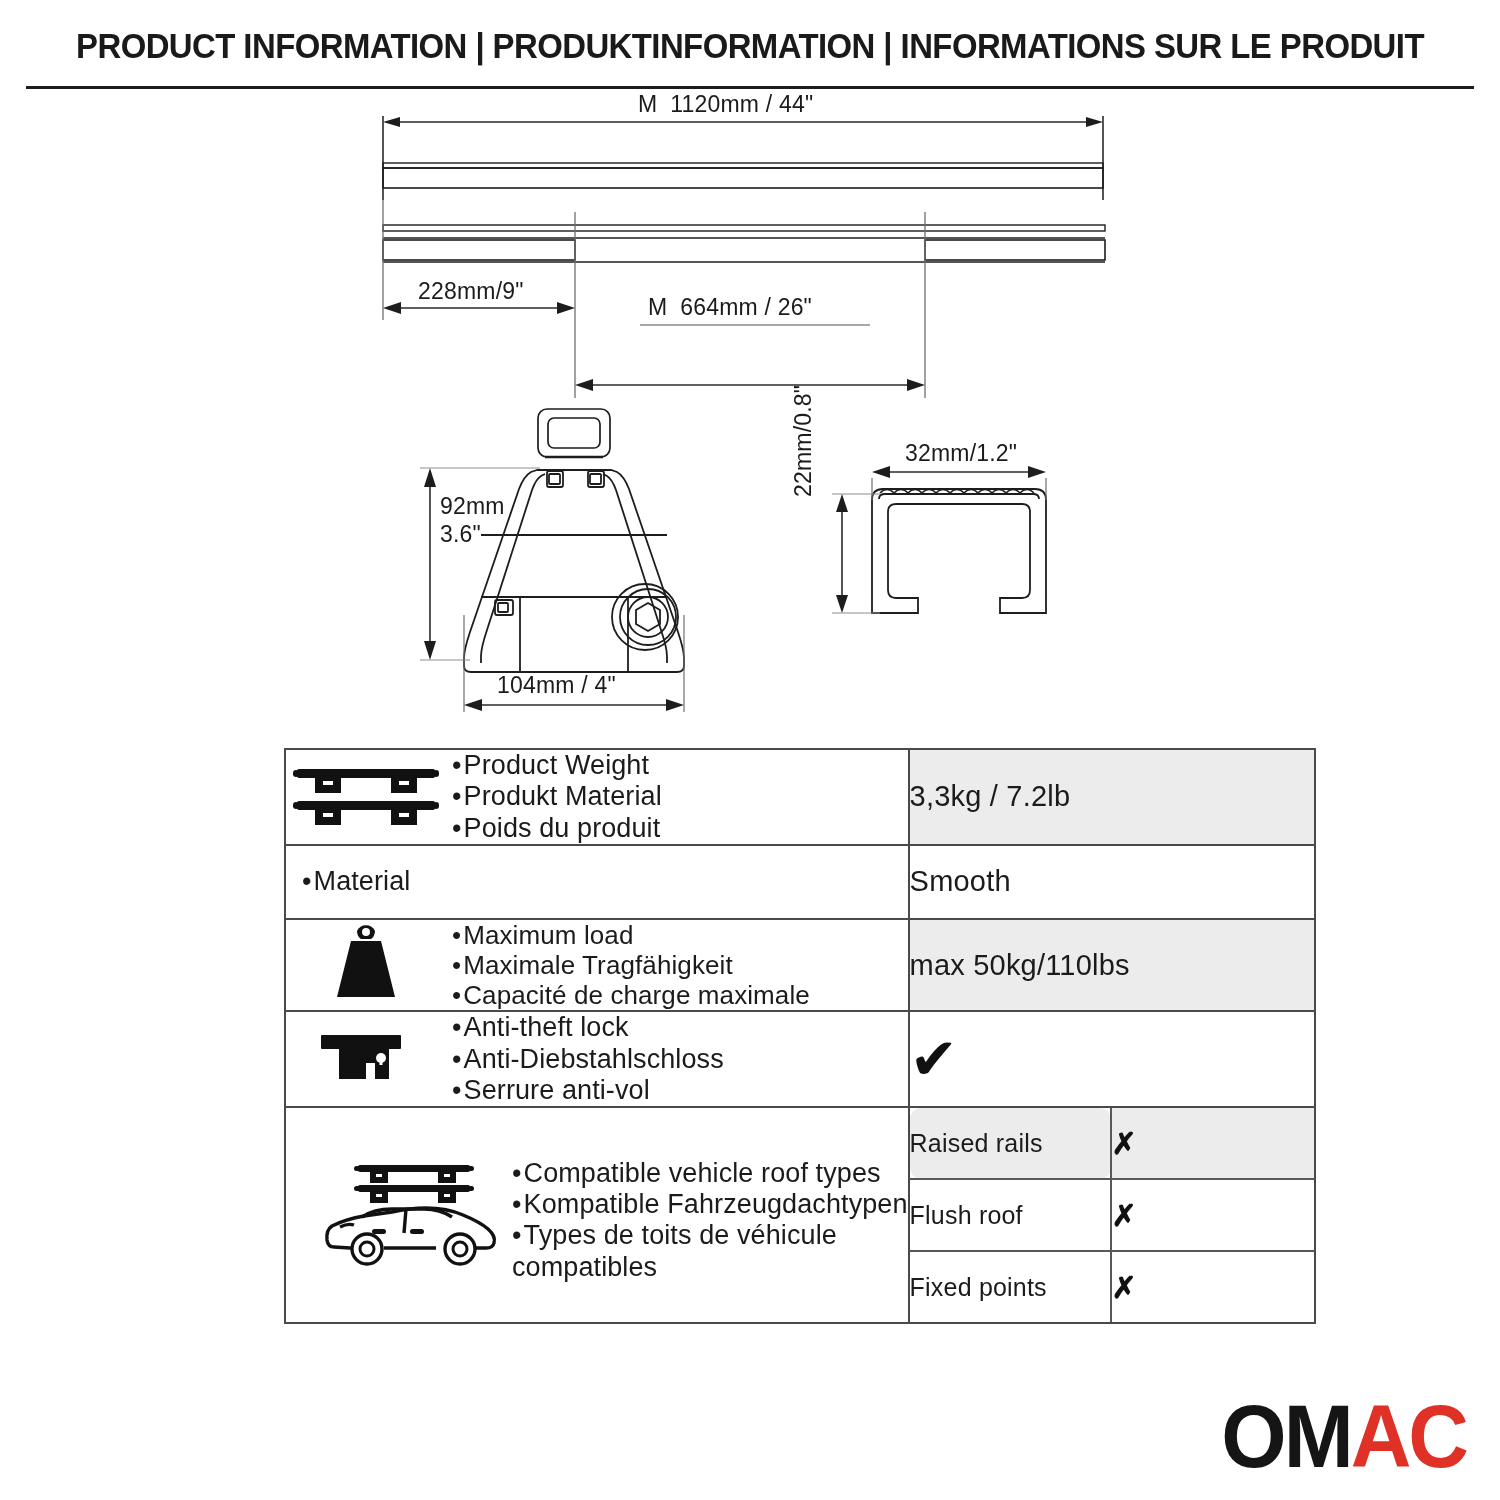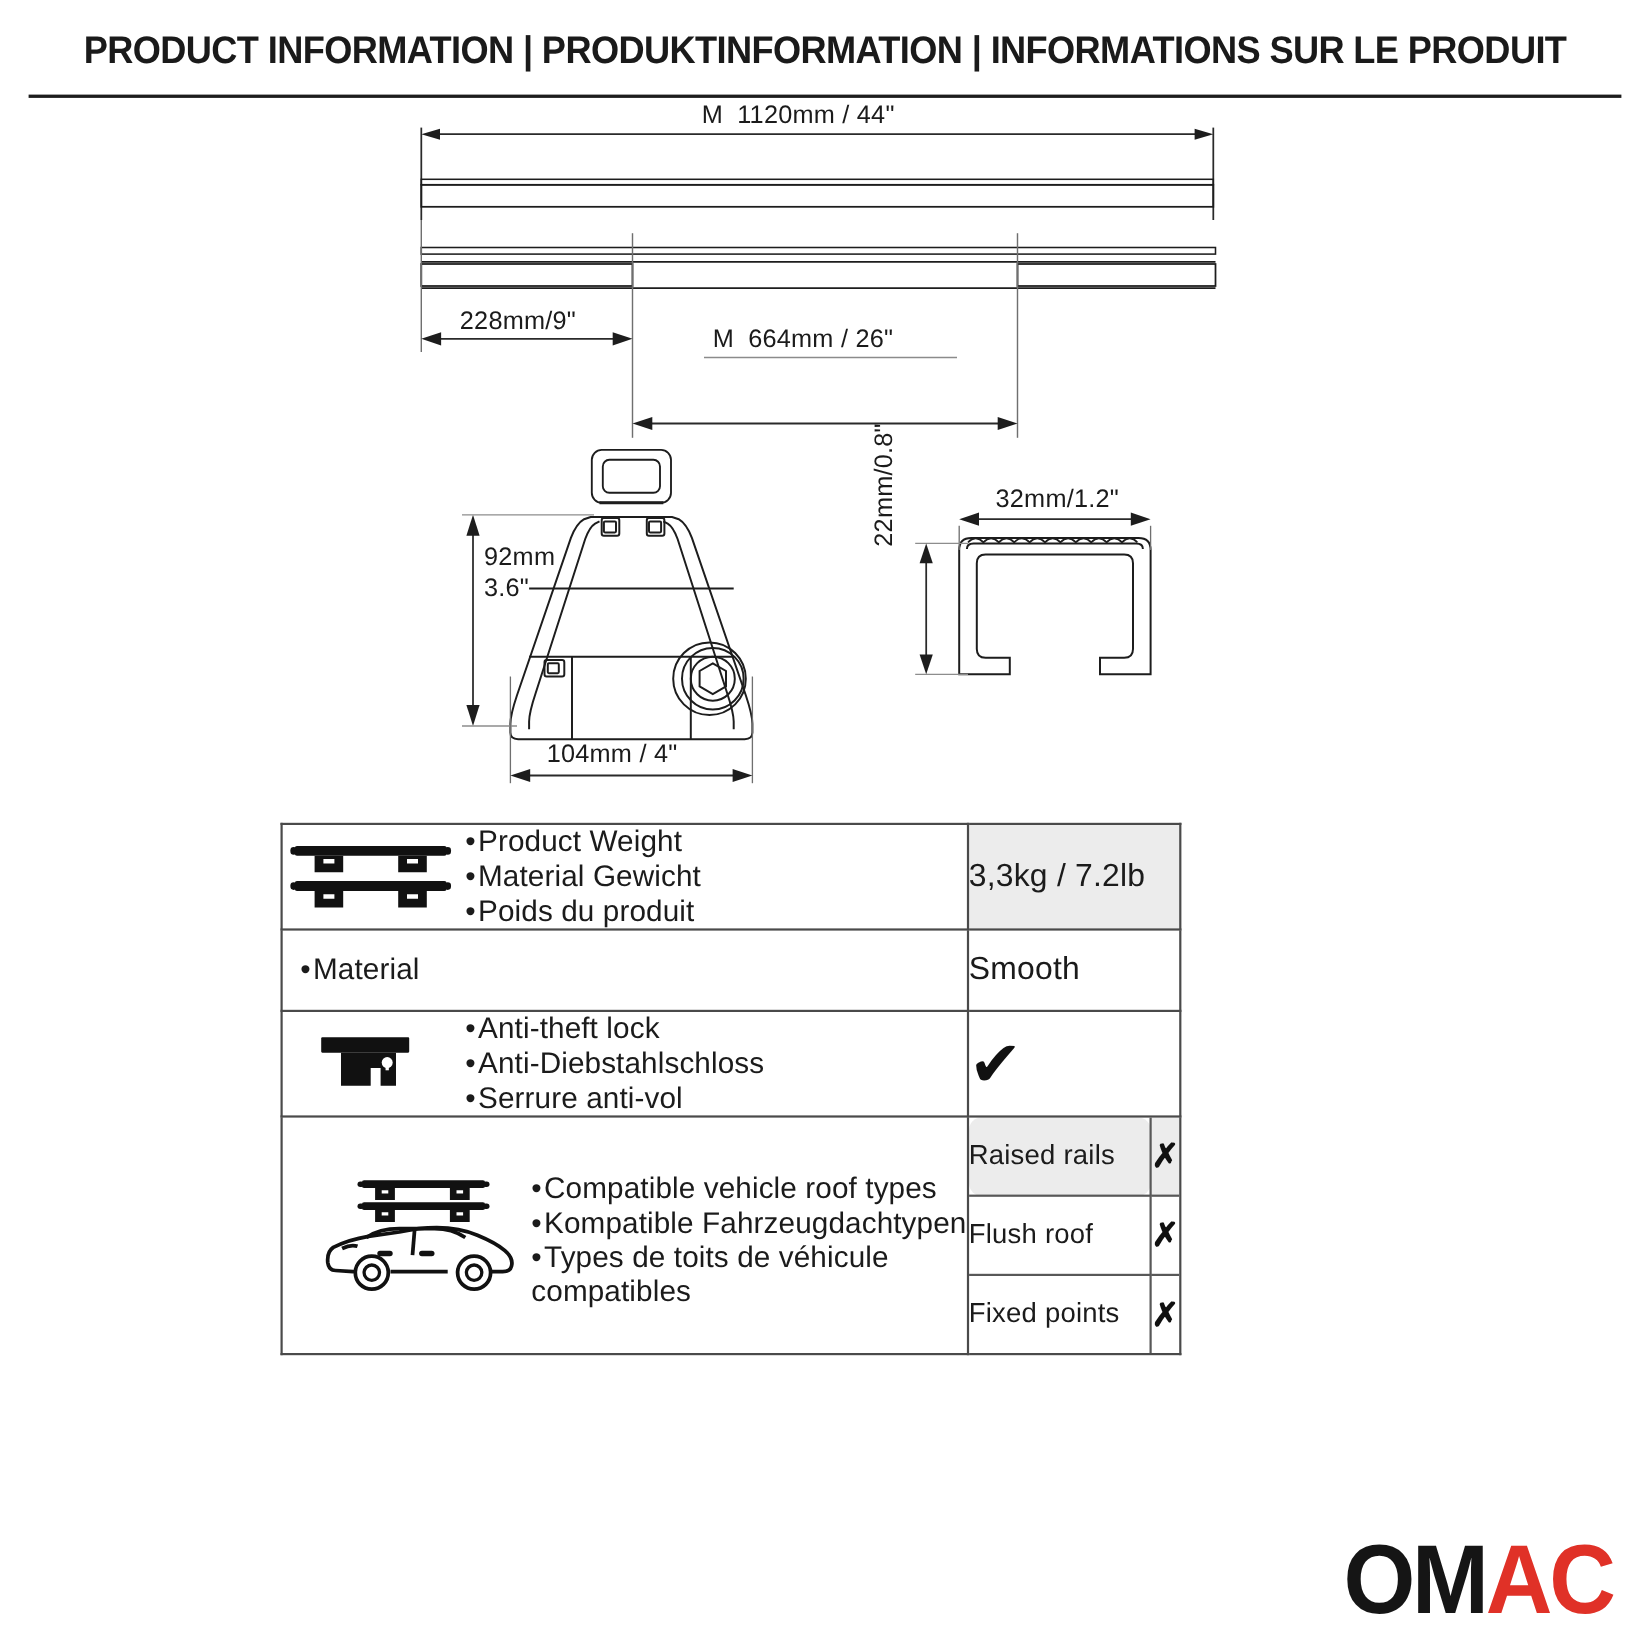--- a/index.html
+++ b/index.html
@@ -36,22 +36,22 @@
     font-family:"Liberation Sans", sans-serif;
     font-size:23px;
     color:#1b1b1b;
     white-space:nowrap;
     letter-spacing:0.2px;
   }
   .dimlabel .m{letter-spacing:2px;margin-right:11px;}
 
   
   .spec-table{
-    position:absolute;left:255px;top:748px;
-    width:819px;
+    position:absolute;left:284px;top:748px;
+    width:1032px;
     border:2px solid #3c3c3c;
     border-collapse:collapse;
     background:#fff;
   }
   .spec-table td{
     border:2px solid #4a4a4a;
     padding:0;
     vertical-align:middle;
     background:#fff;
   }
@@ -282,39 +282,60 @@
                   <rect x="6" y="40" width="138" height="9" rx="2"></rect>
                   <rect x="2" y="41" width="6" height="7" rx="3"></rect>
                   <rect x="142" y="41" width="6" height="7" rx="3"></rect>
                   <path d="M24 49 h26 v7 h-8 v-4 h-10 v4 h-8 z M24 56 h26 v8 h-26 z"></path>
                   <path d="M100 49 h26 v7 h-8 v-4 h-10 v4 h-8 z M100 56 h26 v8 h-26 z"></path>
                 </g>
               </svg>
             </span>
             <span class="txt-box">
               <div class="bullet">Product Weight</div>
-              <div class="bullet">Material Gewicht</div>
+              <div class="bullet">Produkt Material</div>
               <div class="bullet">Poids du produit</div>
             </span>
           </div>
         </td>
         <td class="val-cell shade">3,3kg / 7.2lb</td>
       </tr>
 
       <tr>
         <td class="lbl-cell">
           <div class="lbl-flex" style="min-height:72px;">
             <span class="txt-box" style="padding-left:16px;">
               <div class="bullet">Material</div>
             </span>
           </div>
         </td>
         <td class="val-cell">Smooth</td>
       </tr>
 
+      <tr>
+        <td class="lbl-cell">
+          <div class="lbl-flex">
+            <span class="icon-box">
+              <svg width="90" height="80" viewBox="0 0 90 80">
+                <g fill="#111">
+                  <path d="M36 6 a10 10 0 0 1 18 0 a10 10 0 0 1 -4 8 h-10 a10 10 0 0 1 -4 -8 z"></path>
+                  <circle cx="45" cy="7" r="4" fill="#fff"></circle>
+                  <path d="M30 16 h30 l14 56 h-58 z"></path>
+                </g>
+              </svg>
+            </span>
+            <span class="txt-box" style="font-size:26px;">
+              <div class="bullet">Maximum load</div>
+              <div class="bullet">Maximale Tragfähigkeit</div>
+              <div class="bullet">Capacité de charge maximale</div>
+            </span>
+          </div>
+        </td>
+        <td class="val-cell shade">max 50kg/110lbs</td>
+      </tr>
 
       <tr>
         <td class="lbl-cell">
           <div class="lbl-flex">
             <span class="icon-box">
               <svg width="110" height="72" viewBox="0 0 110 72">
                 <g fill="#111">
                   <rect x="10" y="12" width="80" height="14" rx="1"></rect>
                   <path d="M28 26 h50 v30 h-14 v-16 h-9 v16 h-27 z"></path>
                   <circle cx="70" cy="35" r="5" fill="#fff"></circle>

